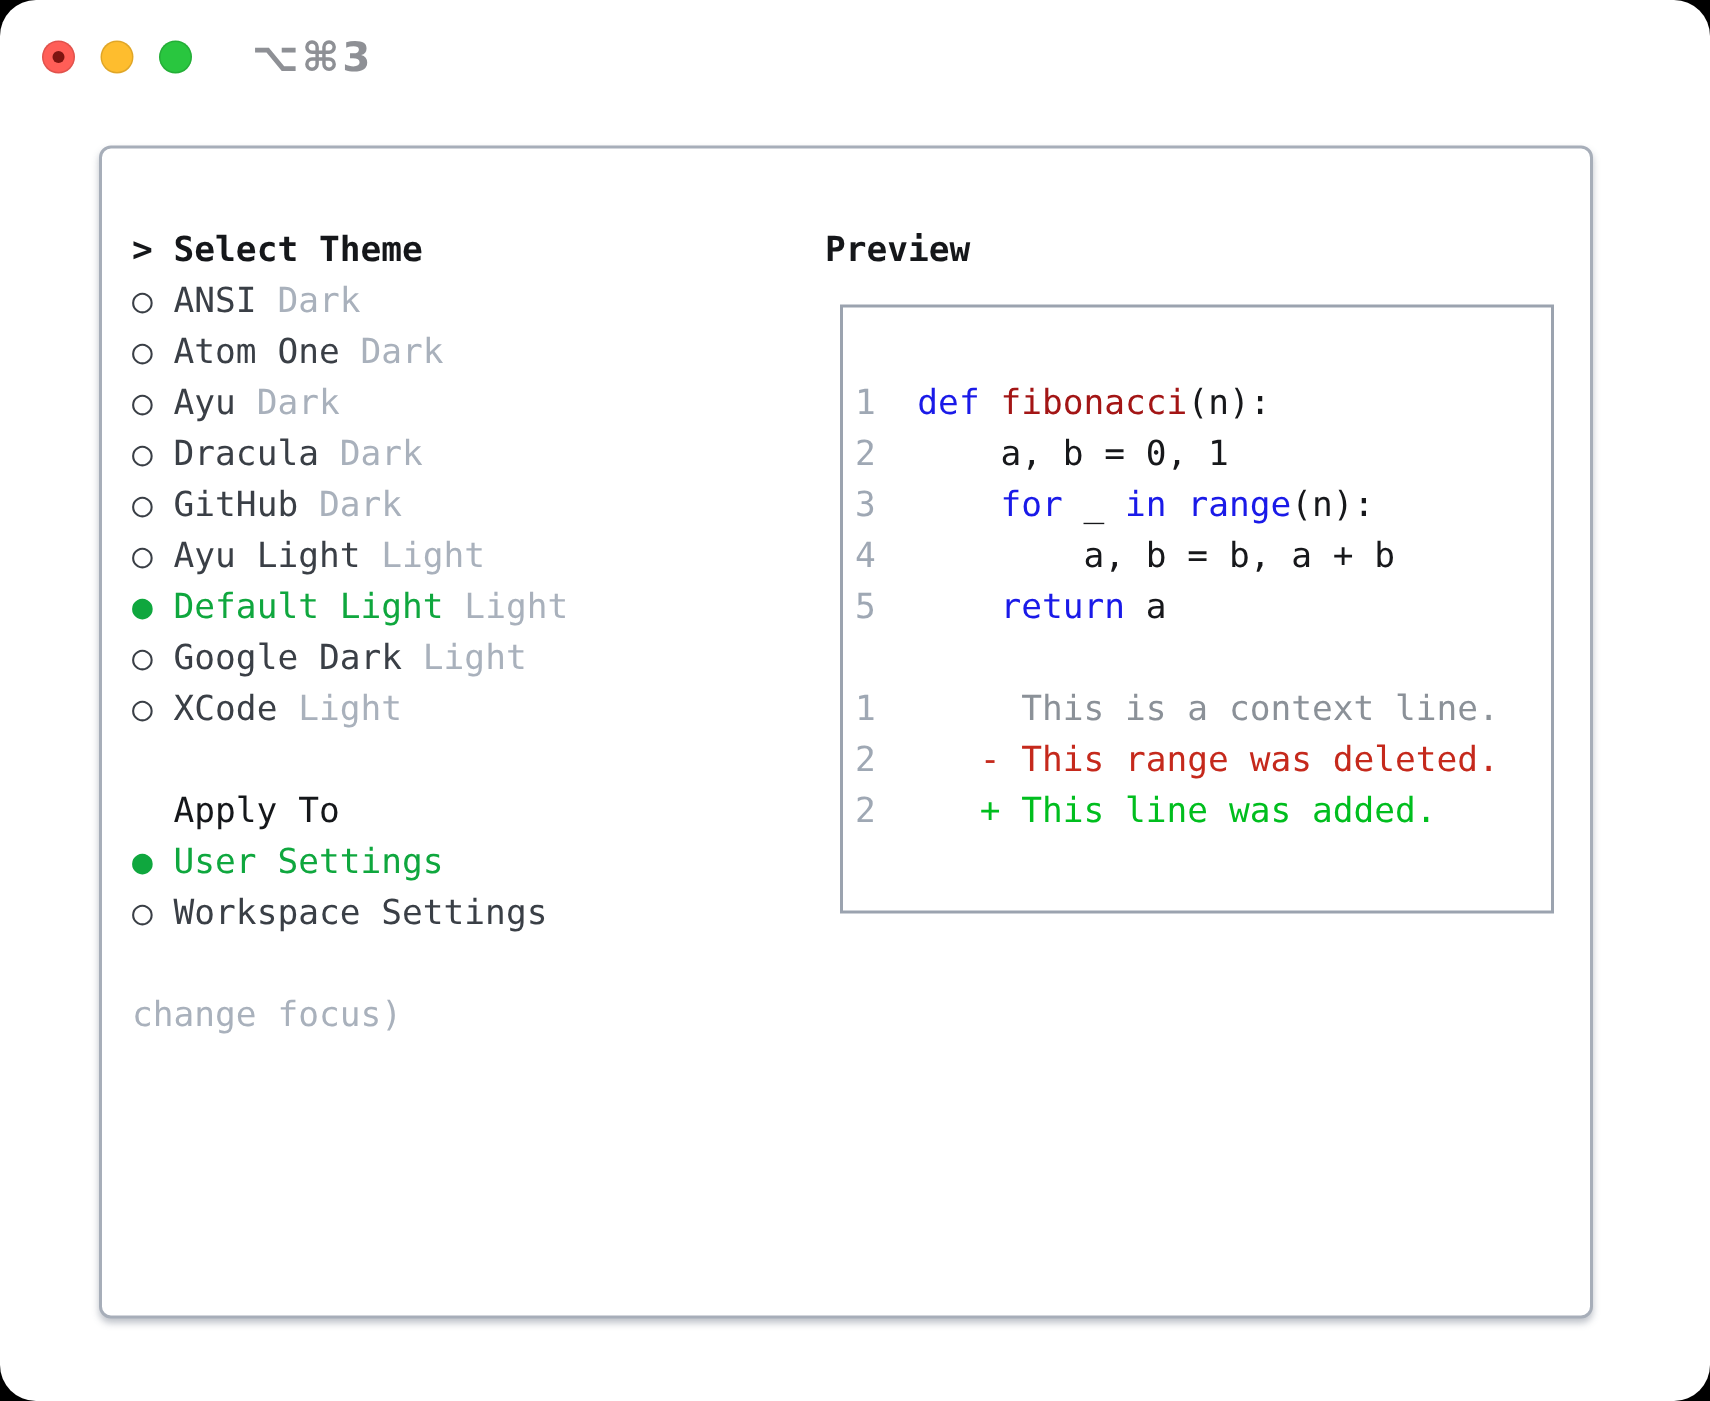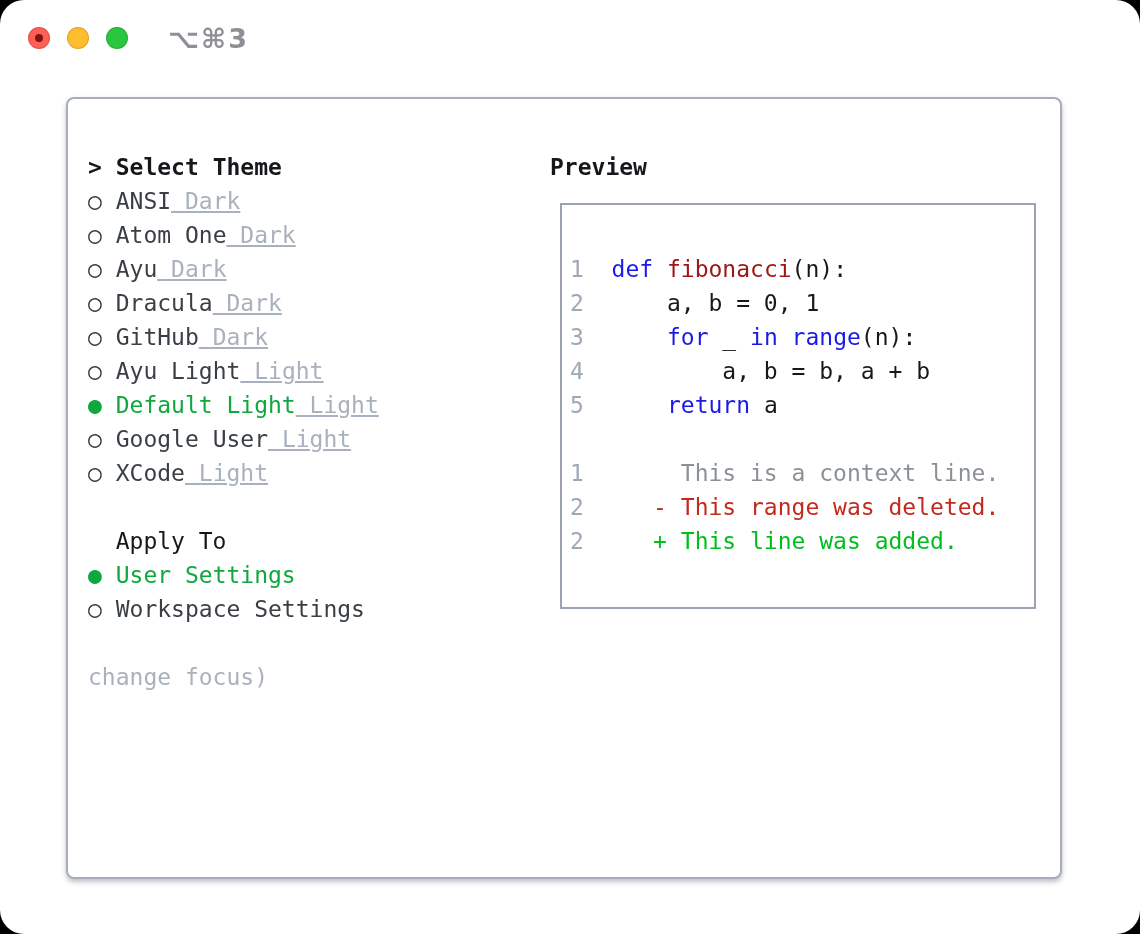--- a/index.html
+++ b/index.html
@@ -40,21 +40,21 @@
   }
   
   .left-col{position:absolute;left:20px;top:51px;}
   .row{height:34px;line-height:34px;font-size:23px;white-space:pre;}
   .hdr{font-weight:bold;color:var(--heading-black,#15171a);}
   .applyto{color:var(--heading-black,#15171a);padding-left:2ch;}
   .bullet{color:var(--text-dark,#3a3f46);}
   .bullet.sel{color:var(--selected-green,#0fa73e);}
   .tname{color:var(--text-dark,#3a3f46);}
   .tname.sel{color:var(--selected-green,#0fa73e);}
-  .muted{color:var(--muted-gray,#a9b1bc);text-decoration:underline;}
+  .muted{color:var(--muted-gray,#a9b1bc);}
   .help{color:var(--muted-gray,#a9b1bc);}
   
   .preview-title{position:absolute;left:482px;top:51px;font-weight:bold;color:var(--heading-black,#15171a);}
   .preview-box{
     position:absolute;left:492px;top:104px;width:476px;height:406px;
     box-sizing:border-box;
     border:2px solid #9ba3af;
     background:#fff;
     padding:47px 0 0 8px;
     overflow:hidden;
@@ -85,21 +85,21 @@
     <div class="left-col">
       <div class="row hdr"><span>&gt; </span><span>Select Theme</span></div>
       <div id="theme-items">
           <div class="row"><span class="bullet">○</span><span class="tname"> ANSI</span><span class="muted"> Dark</span></div>
           <div class="row"><span class="bullet">○</span><span class="tname"> Atom One</span><span class="muted"> Dark</span></div>
           <div class="row"><span class="bullet">○</span><span class="tname"> Ayu</span><span class="muted"> Dark</span></div>
           <div class="row"><span class="bullet">○</span><span class="tname"> Dracula</span><span class="muted"> Dark</span></div>
           <div class="row"><span class="bullet">○</span><span class="tname"> GitHub</span><span class="muted"> Dark</span></div>
           <div class="row"><span class="bullet">○</span><span class="tname"> Ayu Light</span><span class="muted"> Light</span></div>
           <div class="row"><span class="bullet sel">●</span><span class="tname sel"> Default Light</span><span class="muted"> Light</span></div>
-          <div class="row"><span class="bullet">○</span><span class="tname"> Google User</span><span class="muted"> Light</span></div>
+          <div class="row"><span class="bullet">○</span><span class="tname"> Google Dark</span><span class="muted"> Light</span></div>
           <div class="row"><span class="bullet">○</span><span class="tname"> XCode</span><span class="muted"> Light</span></div>
         </div>
       <div class="row"></div>
       <div class="row applyto">Apply To</div>
       <div id="apply-items">
           <div class="row"><span class="bullet sel">●</span><span class="tname sel"> User Settings</span></div>
           <div class="row"><span class="bullet">○</span><span class="tname"> Workspace Settings</span></div>
         </div>
       <div class="row"></div>
       <div class="row help">change focus)</div>

